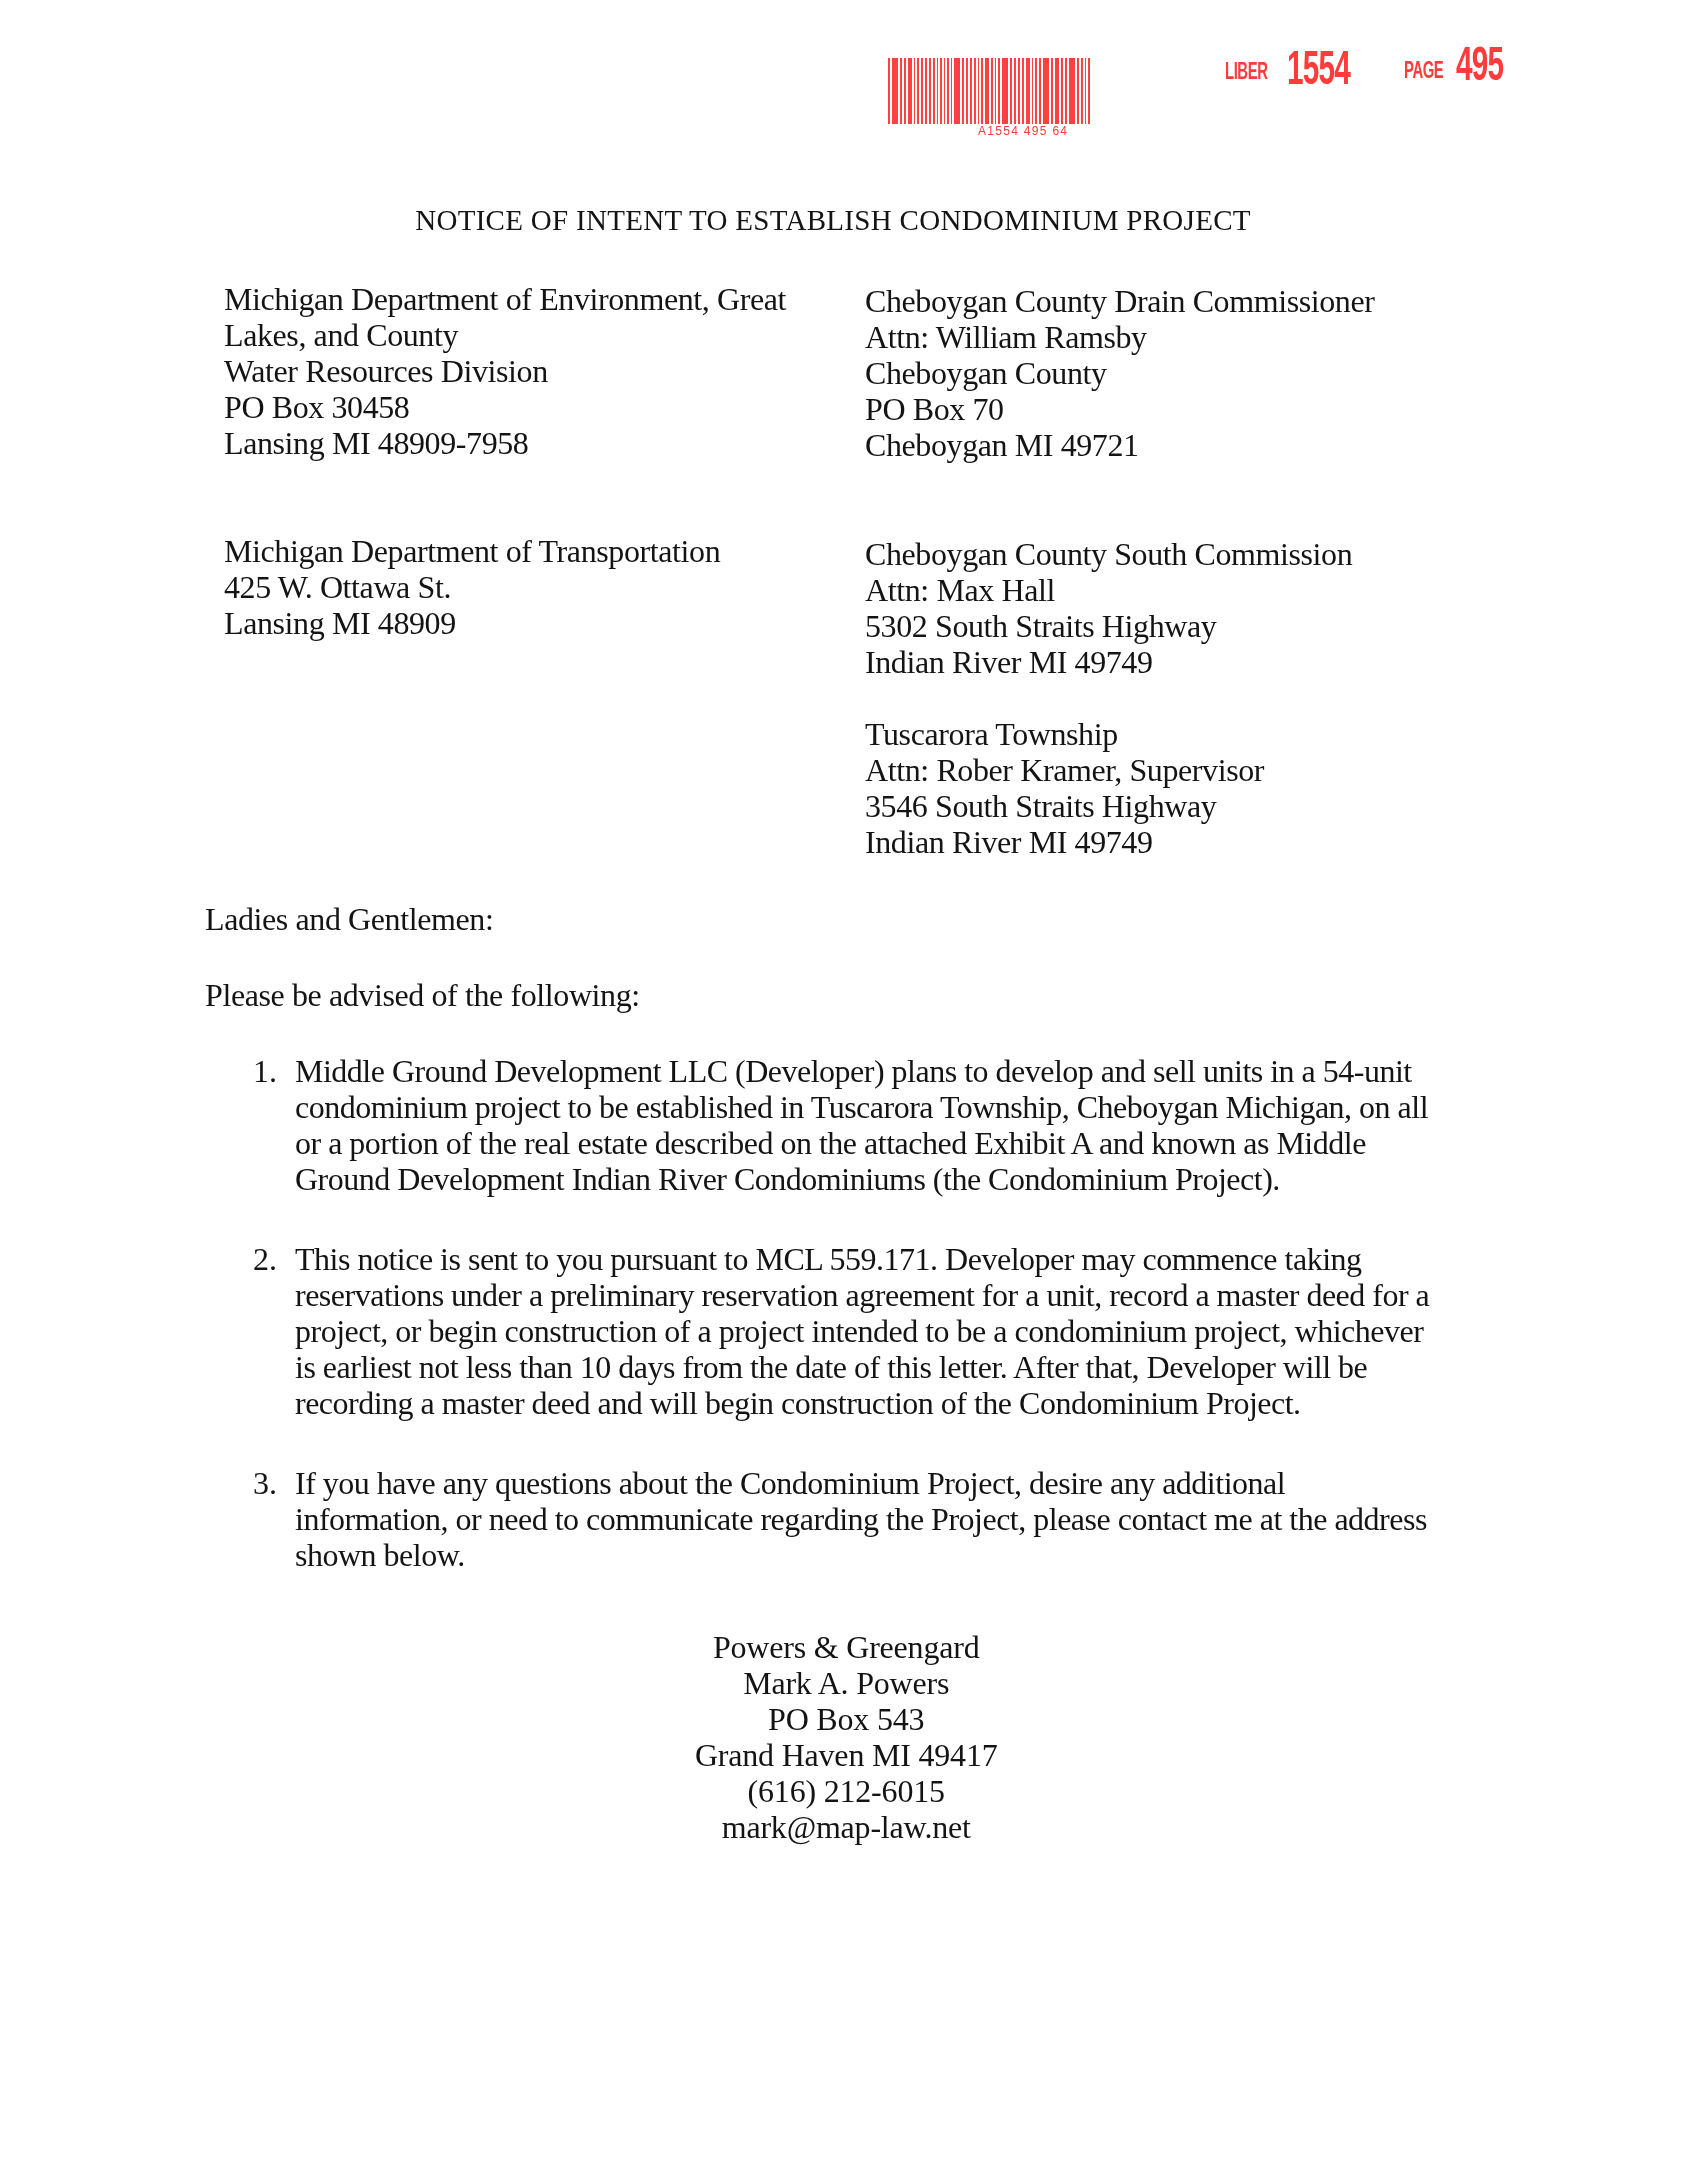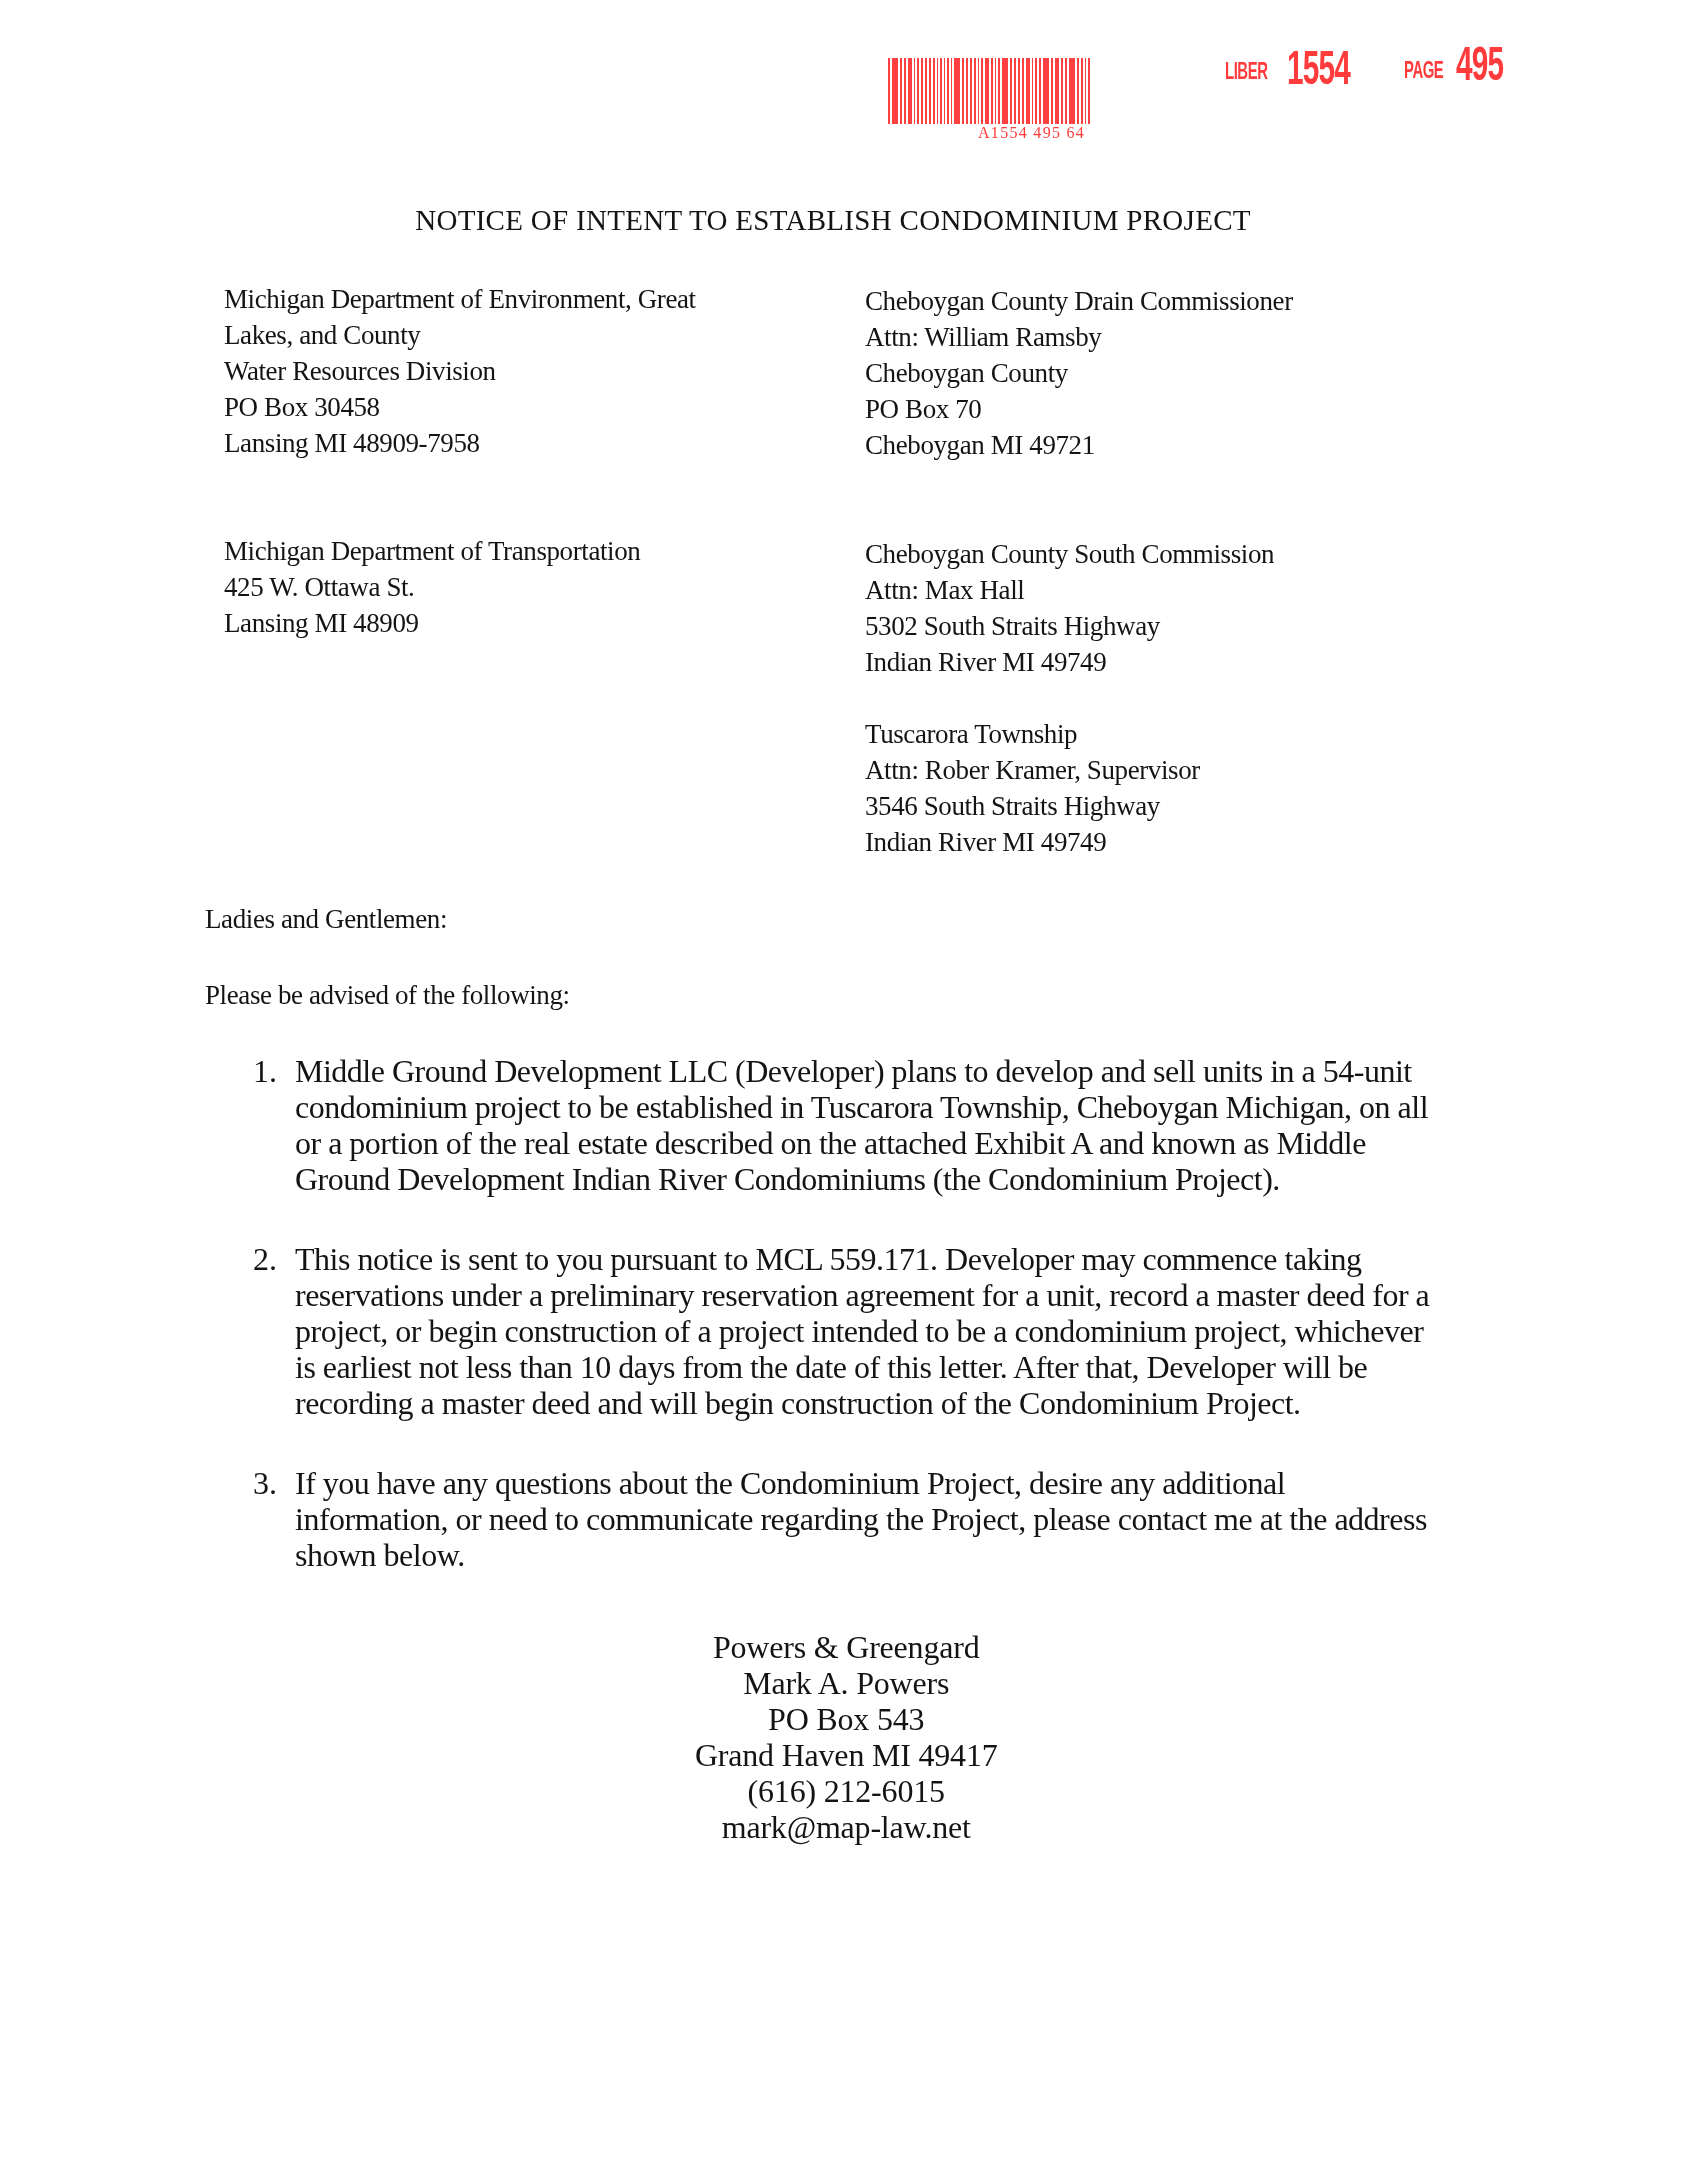--- a/index.html
+++ b/index.html
@@ -1,25 +1,25 @@
 <!DOCTYPE html>
 <html style="font-size:10.6px"><head>
 <meta charset="utf-8">
 <style>
   html, body { margin: 0; padding: 0; background: #ffffff; }
   body { width: 1687px; height: 2183px; position: relative; overflow: hidden;
          font-family: "Liberation Serif", "DejaVu Serif", serif; color: #141414; }
   .abs { position: absolute; }
-  .txt { font-size: 27px; line-height: 36px; white-space: nowrap; letter-spacing: -0.4px; }
+  .txt { font-size: 32px; line-height: 36px; white-space: nowrap; letter-spacing: -0.4px; }
   .block div { display: block; }
   .title { font-size: 29px; letter-spacing: 0.3px; white-space: nowrap; }
   .stamp { color: #ff3b3b; font-family: "Liberation Sans", "DejaVu Sans", sans-serif; }
   .barcode { display: flex; align-items: flex-end; height: 66px; }
   .barcode span { display: inline-block; background: #ff4040; height: 66px; margin-right: 2px; }
-  .barcode-num { font-family: Liberation Serif, serif; font-size: 16px; letter-spacing: 1.3px; }
+  .barcode-num { font-family: Liberation Sans, sans-serif; font-size: 12px; letter-spacing: 1.3px; }
   .liber-label { font-size: 24px; font-weight: bold; transform: scaleX(0.62); transform-origin: left bottom; letter-spacing: -0.7px; }
   .liber-num { font-size: 48px; font-weight: bold; transform: scaleX(0.62); transform-origin: left bottom; letter-spacing: -1.3px; }
   .list-item { position: absolute; left: 253px; width: 1257px; }
   .list-num { position: absolute; left: 0; top: 0; font-size: 32px; line-height: 36px; }
   .list-body { position: absolute; left: 42px; width: 1191px; font-size: 32px; line-height: 36px; letter-spacing: -0.5px; }
   .list-body div { white-space: nowrap; }
   .sig { position: absolute; left: 0; width: 1687px; text-align: center; font-size: 32px; line-height: 36px; letter-spacing: -0.2px; }
   .sig div { margin-left: -6.6px; }
 </style>
 </head>

